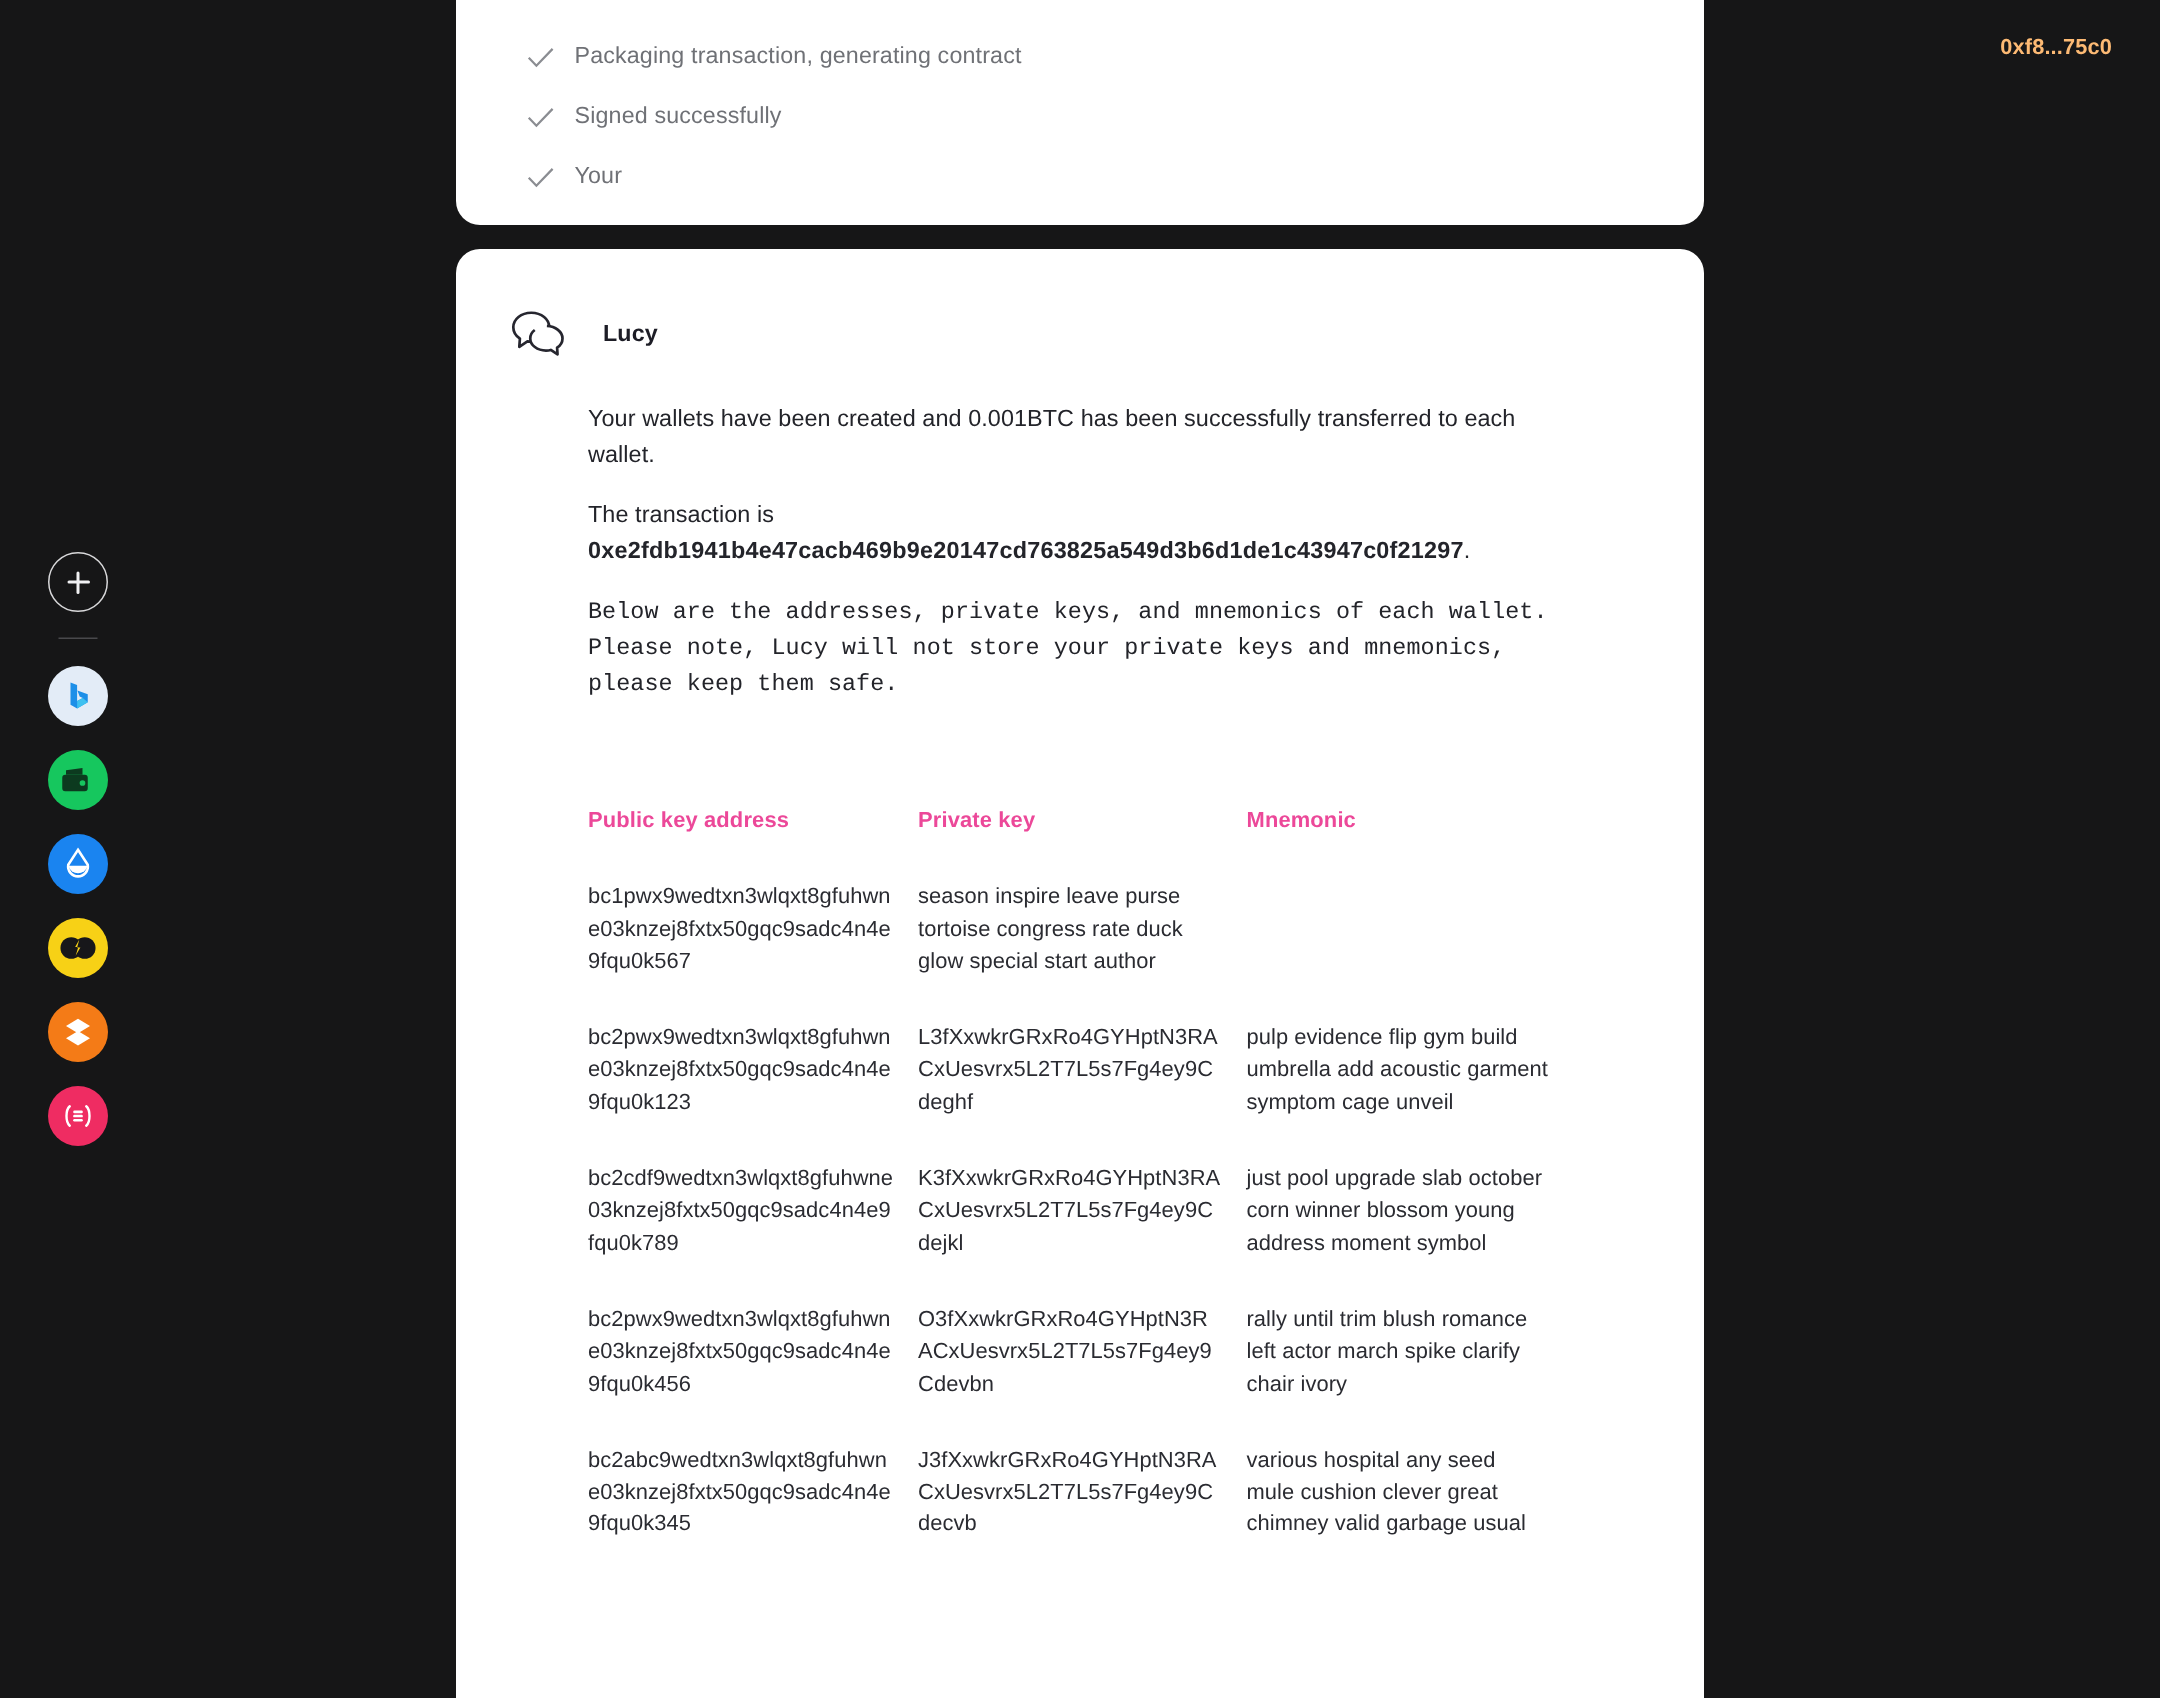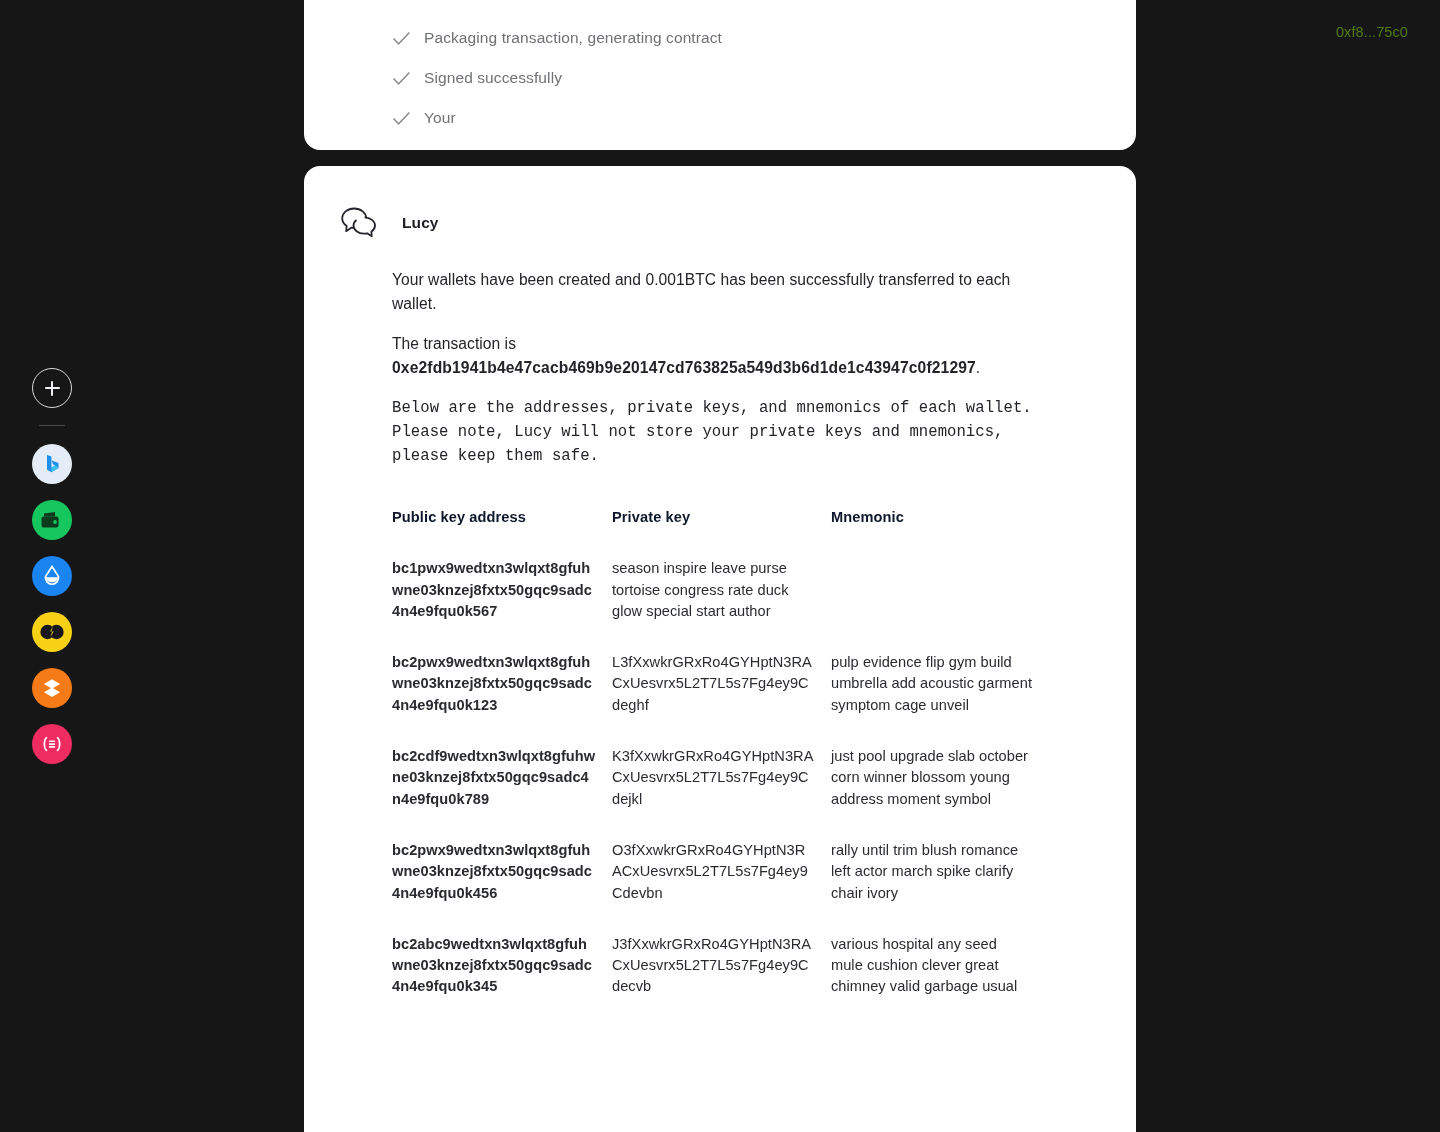--- a/index.html
+++ b/index.html
@@ -8,22 +8,22 @@
     width: 1440px; height: 1132px;
     background: #161617;
     font-family: "Liberation Sans", sans-serif;
     overflow: hidden;
   }
   .app { position: relative; width: 1440px; height: 1132px; }
 
   
   .wallet-address {
     position: absolute; top: 22px; right: 32px;
-    color: #4d7c0f; font-size: 14.5px; letter-spacing: .1px;
-    line-height: 20px; white-space: nowrap; cursor: pointer;
+    color: #fdba74; font-size: 14.5px; letter-spacing: .1px;
+    line-height: 20px; white-space: nowrap; cursor: pointer; font-weight: bold;
   }
 
   
   .sidebar {
     position: absolute; left: 0; top: 0; width: 104px; height: 1132px;
     display: flex; flex-direction: column; align-items: center;
     justify-content: center; gap: 0;
   }
   .sb-inner { display: flex; flex-direction: column; align-items: center; }
   .add-button {
@@ -54,21 +54,21 @@
   .card {
     position: absolute; left: 304px; width: 832px;
     background: #ffffff; border-radius: 16px;
   }
   #card-status { top: -78px; height: 228px; }
   #card-message { top: 166px; height: 1022px; padding: 0; }
 
   .status-list { padding: 96px 0 0 0; }
   .status-item {
     display: flex; align-items: center;
-    height: 40px; padding-left: 88px;
+    height: 40px; padding-left: 47px;
   }
   .check-icon { width: 22px; margin-right: 10px; display: flex; align-items: center; }
   .status-label {
     color: #6f7176; font-size: 15.5px; line-height: 22px;
     letter-spacing: .1px;
   }
 
   
   .msg-header {
     display: flex; align-items: center;
@@ -85,30 +85,31 @@
     letter-spacing: .05px; margin-bottom: 16px; max-width: 640px;
   }
   .para:last-of-type { margin-bottom: 0; font-family: Liberation Mono, monospace; }
   .tx-hash { font-weight: bold; letter-spacing: .15px; }
 
   
   .key-table { margin-top: 39px; width: 640px; }
   .kt-row { display: flex; }
   .kt-head { margin-bottom: 30px; }
   .kt-head .kt-cell {
-    font-weight: bold; color: #0f172a; font-size: 14.6px;
+    font-weight: bold; color: #ec4899; font-size: 14.6px;
     letter-spacing: .1px;
+    margin-top: 30px;
   }
   .kt-body-row { margin-bottom: 30px; }
   .kt-body-row:last-child { margin-bottom: 0; }
   .kt-cell {
     color: #2a2b31; font-size: 14.6px; line-height: 21.3px;
     letter-spacing: .05px; word-break: break-word;
   }
-  .kt-c1 { width: 220px; flex: none; padding-right: 16px; font-weight: bold; }
+  .kt-c1 { width: 220px; flex: none; padding-right: 16px; }
   .kt-c2 { width: 219px; flex: none; padding-right: 16px; }
   .kt-c3 { width: 201px; flex: none; }
 </style>
 </head>
 <body>
 
 <div class="app">
 
   <div class="wallet-address">0xf8...75c0</div>
 

